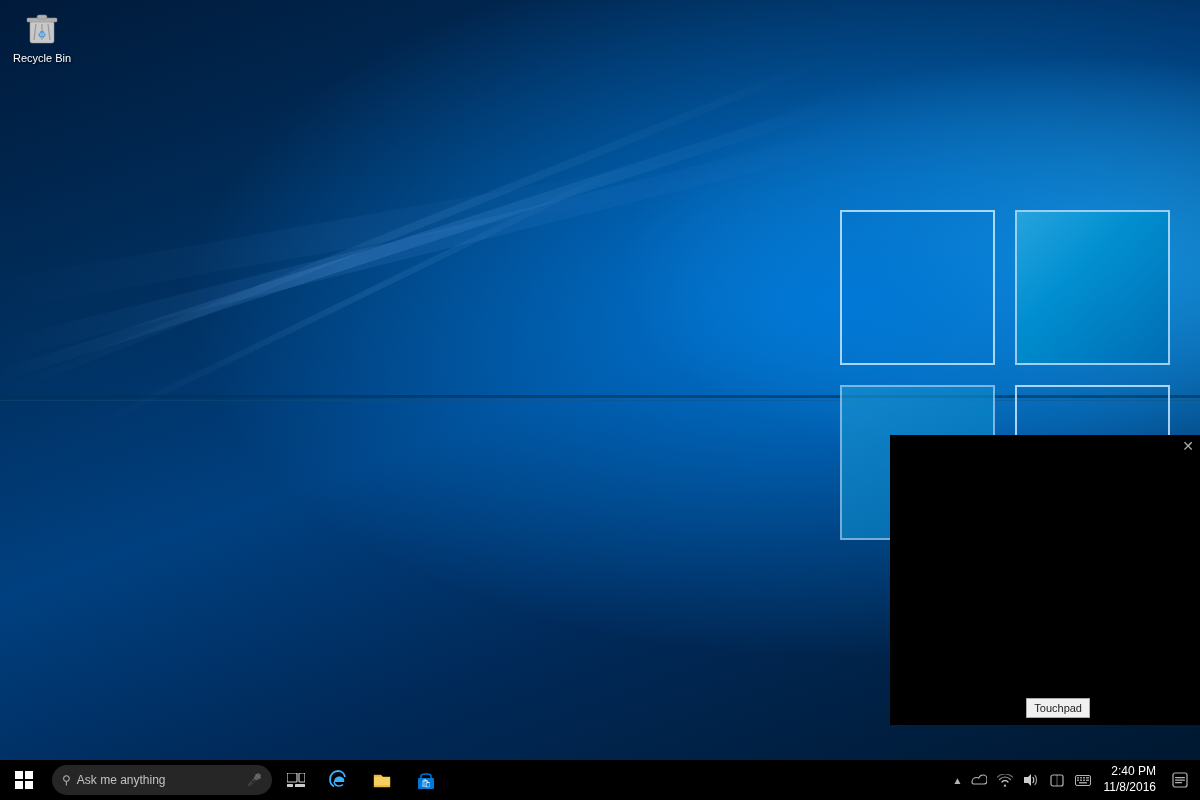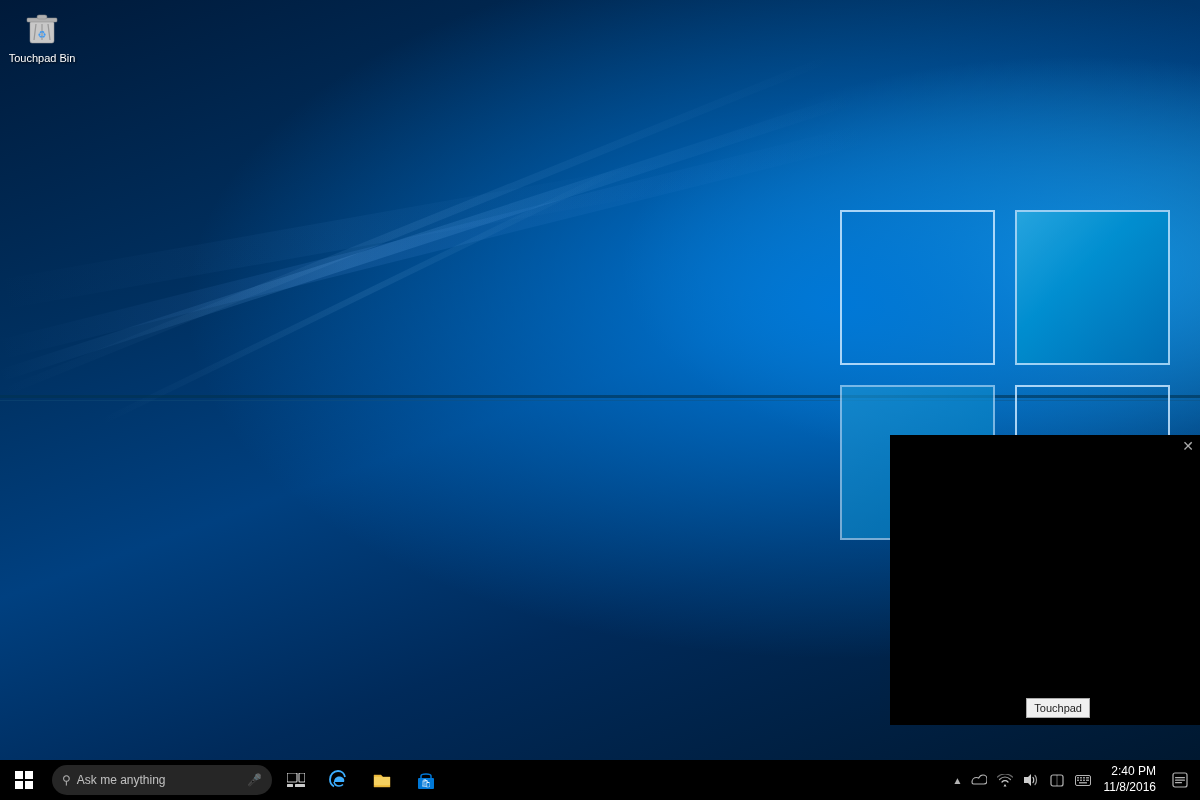--- a/index.html
+++ b/index.html
@@ -379,21 +379,21 @@
 
         <rect x="15" y="7" width="10" height="4" rx="2" fill="#b0b0b0" stroke="#888" stroke-width="0.5"></rect>
 
         <line x1="14" y1="16" x2="12" y2="32" stroke="#999" stroke-width="1.2"></line>
         <line x1="20" y1="16" x2="20" y2="32" stroke="#999" stroke-width="1.2"></line>
         <line x1="26" y1="16" x2="28" y2="32" stroke="#999" stroke-width="1.2"></line>
 
         <text x="20" y="30" text-anchor="middle" font-size="10" fill="#1e90ff" opacity="0.8">♻</text>
       </svg>
     </div>
-    <span class="recycle-bin-label">Touchpad Bin</span>
+    <span class="recycle-bin-label">Recycle Bin</span>
   </div>
 
   <div id="black-panel">
     <span class="panel-close">✕</span>
   </div>
 
   <div id="touchpad-tooltip">
     <span>Touchpad</span>
   </div>
 </div>

